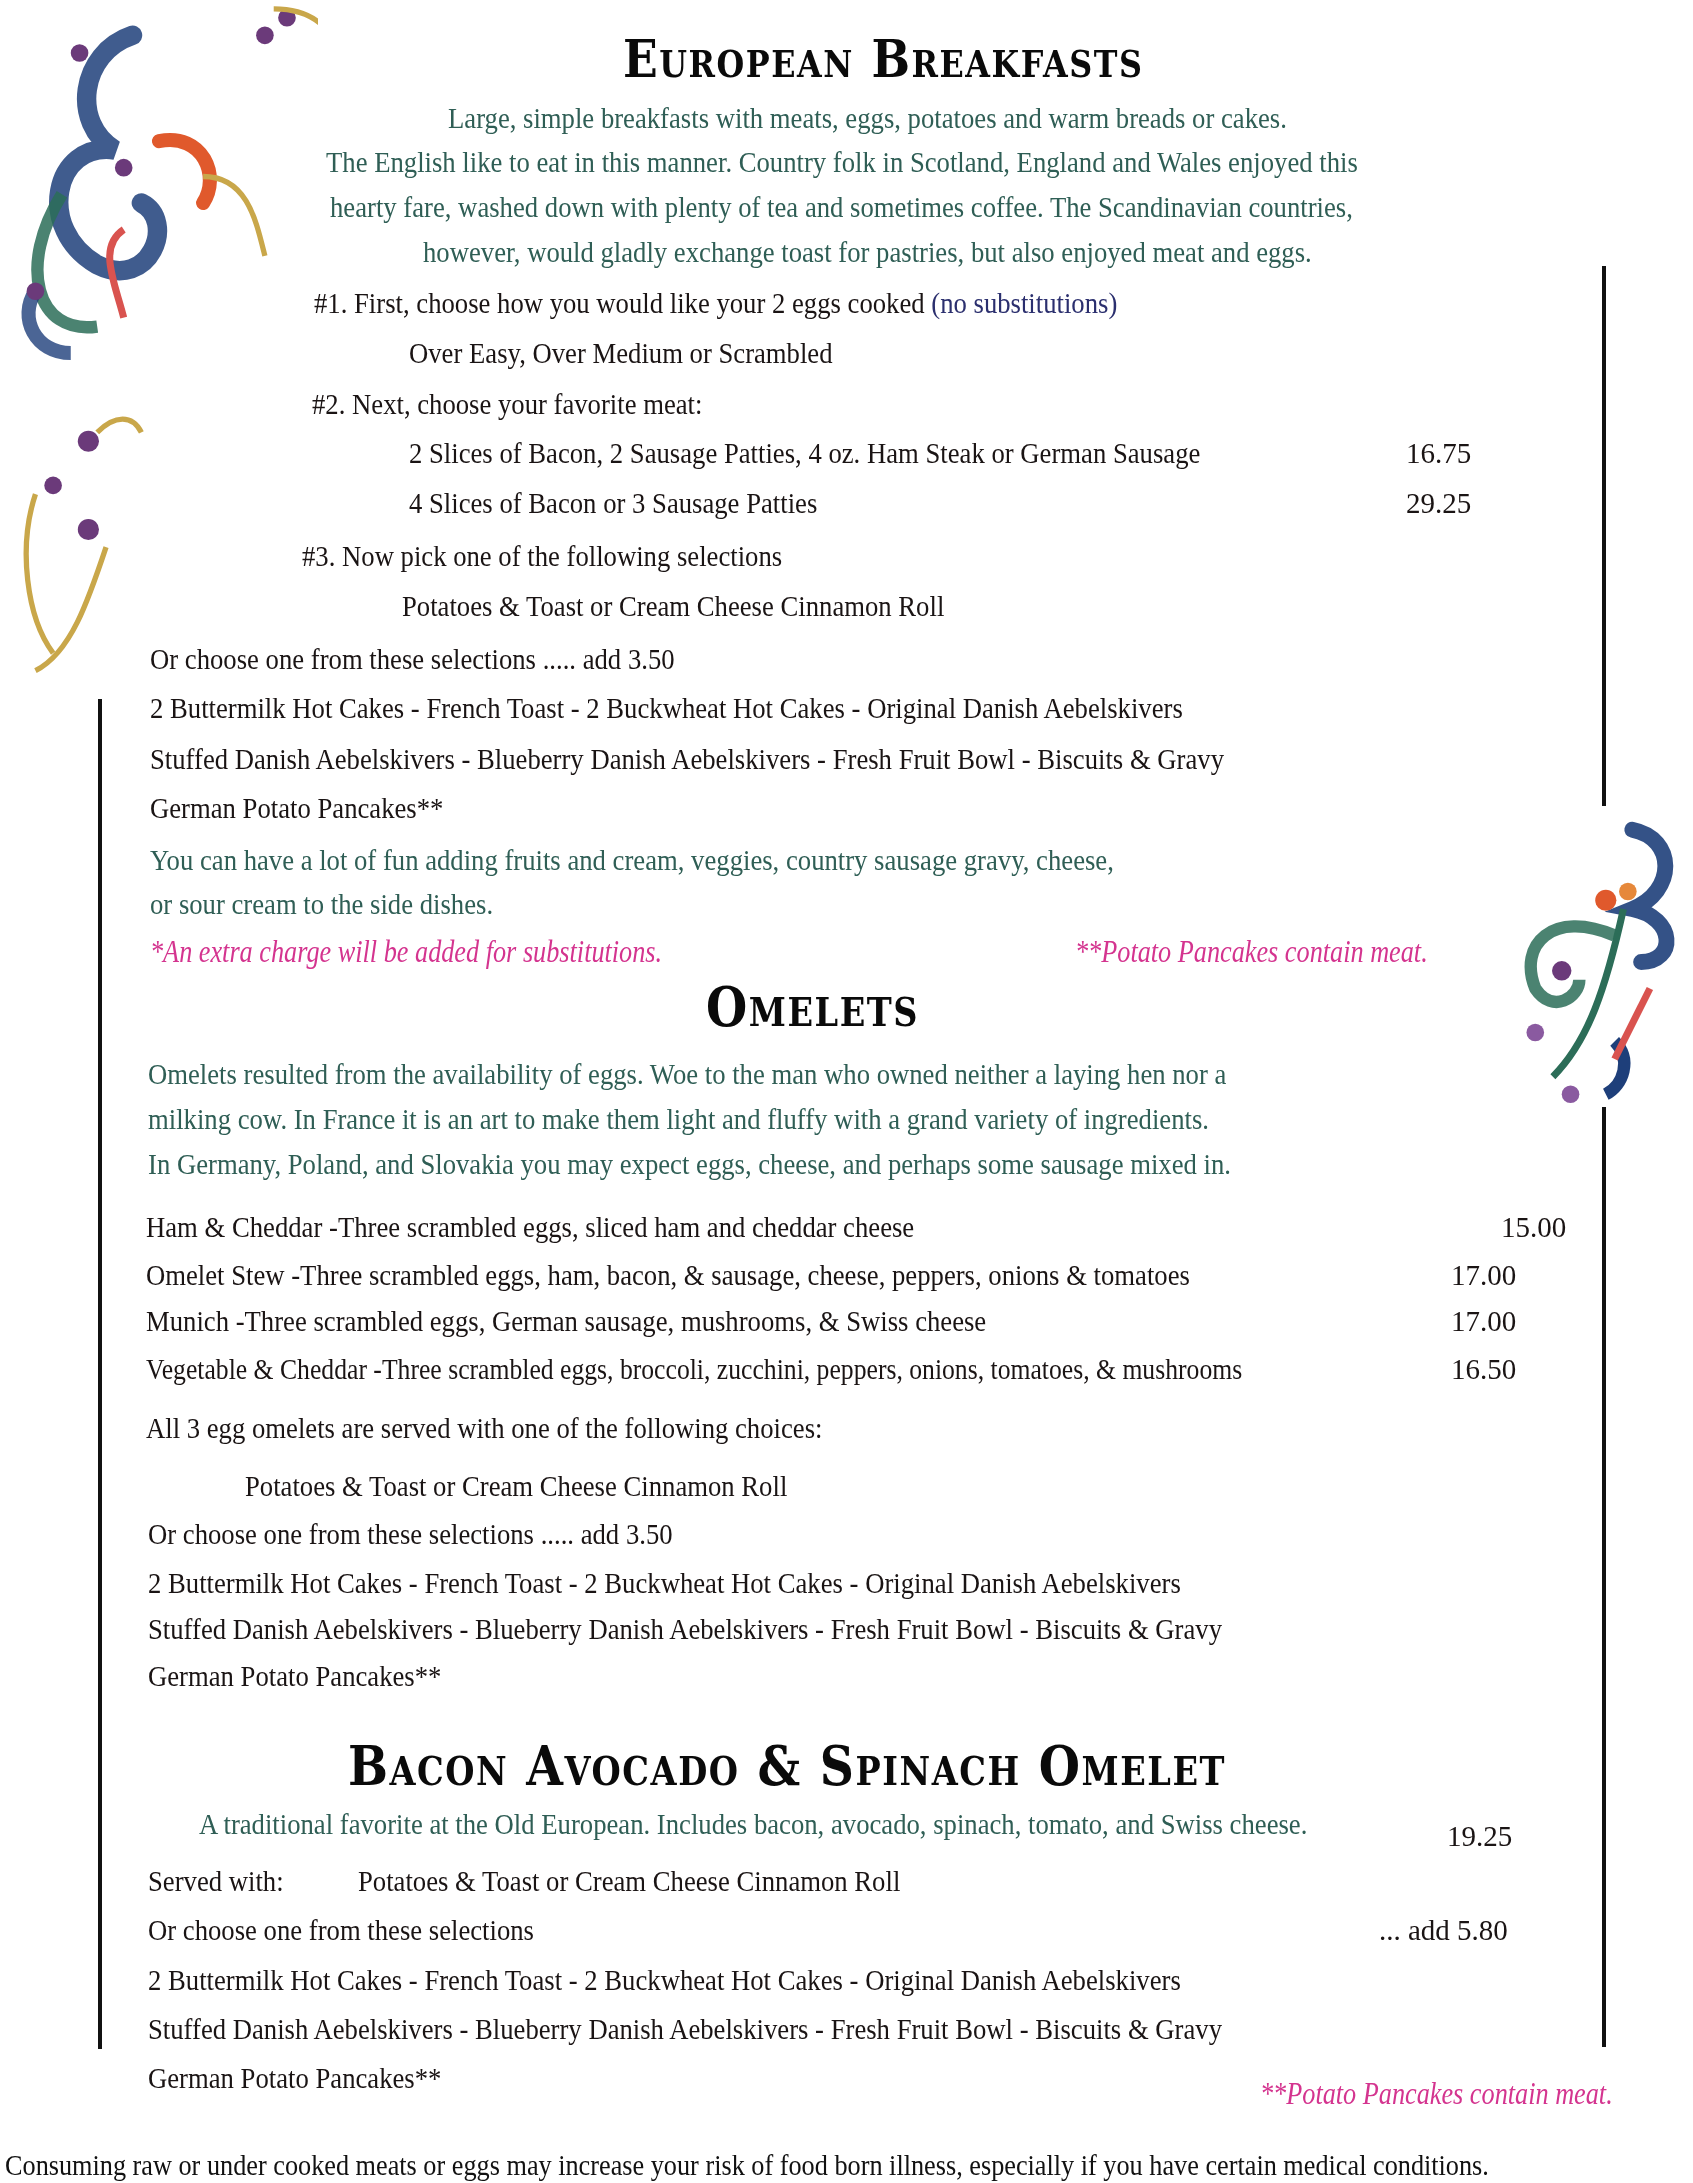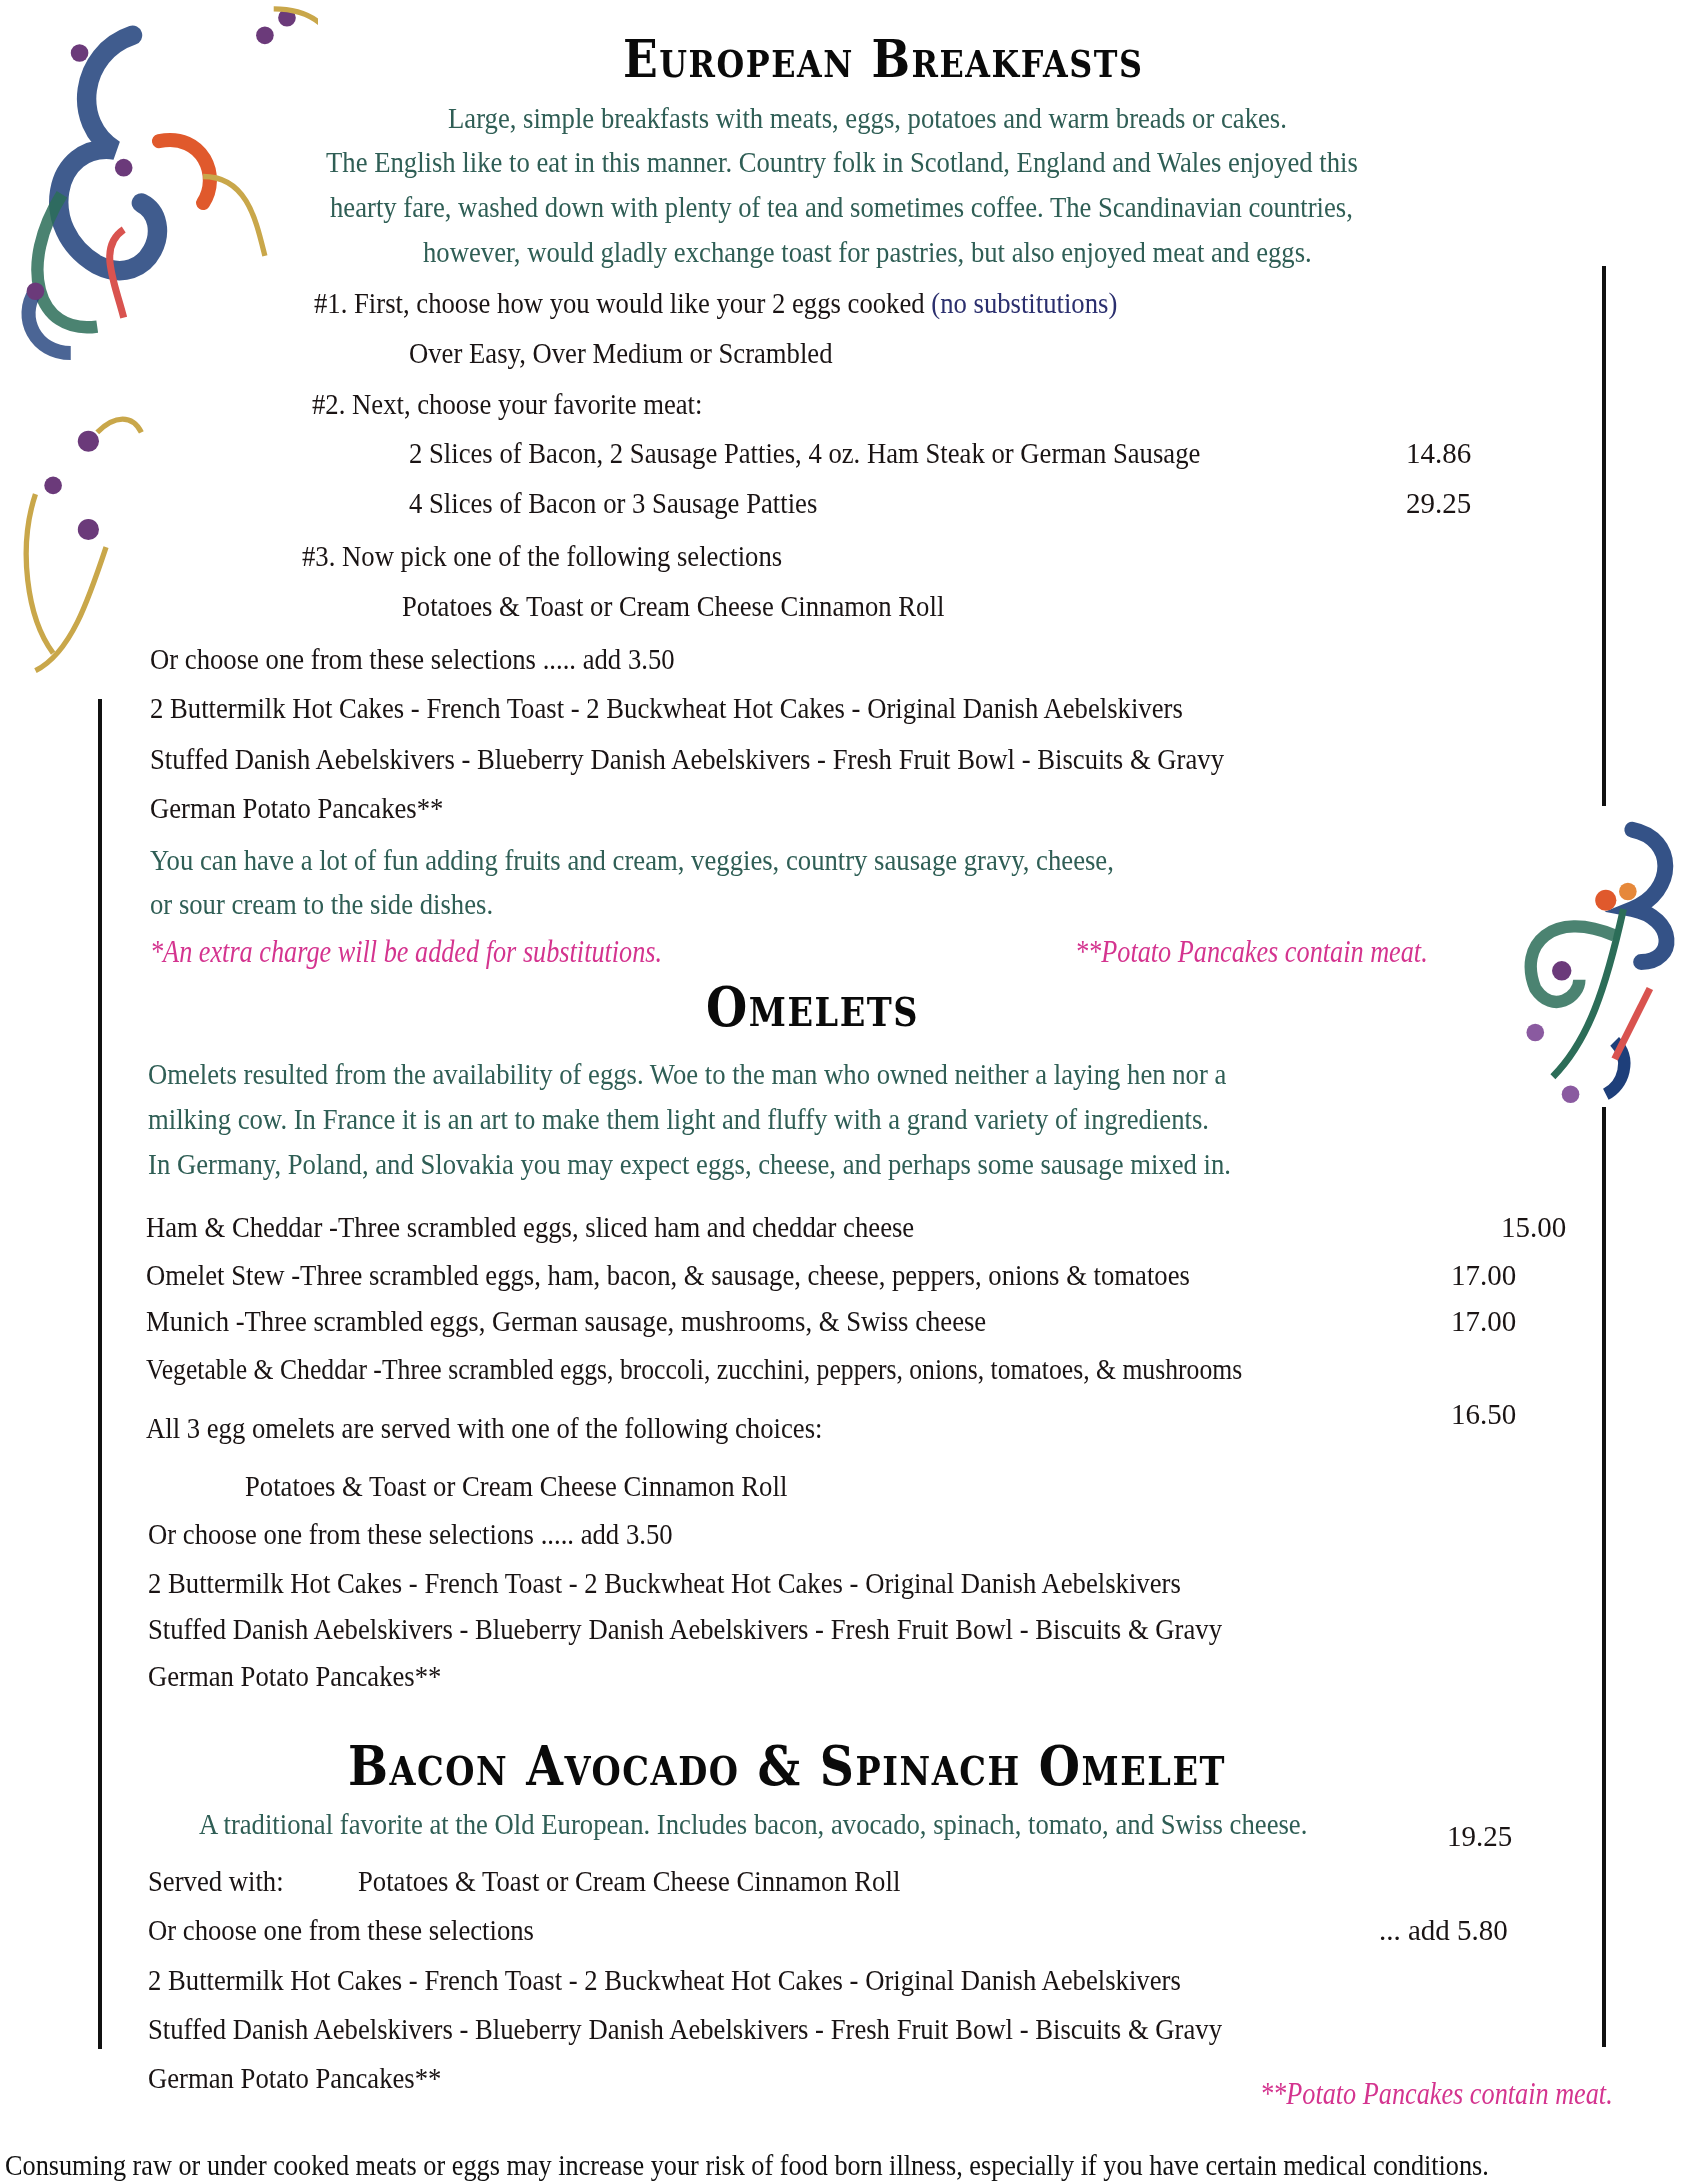--- a/index.html
+++ b/index.html
@@ -65,21 +65,21 @@
 <div class="abs body teal" style="left:423px;top:238px;">however, would gladly exchange toast for pastries, but also enjoyed meat and eggs.</div>
 
 <div class="abs body" style="left:314px;top:289px;">
   <span>#1. First, choose how you would like your 2 eggs cooked</span>
   <span class="navy">(no substitutions)</span>
 </div>
 <div class="abs body" style="left:409px;top:339px;">Over Easy, Over Medium or Scrambled</div>
 
 <div class="abs body" style="left:312px;top:390px;">#2. Next, choose your favorite meat:</div>
 <div class="abs body" style="left:409px;top:439px;">2 Slices of  Bacon, 2 Sausage Patties, 4 oz. Ham Steak or German Sausage</div>
-<div class="abs price" style="left:1406px;top:439px;">14.86</div>
+<div class="abs price" style="left:1406px;top:439px;">16.75</div>
 <div class="abs body" style="left:409px;top:489px;">4 Slices of  Bacon or 3 Sausage Patties</div>
 <div class="abs price" style="left:1406px;top:489px;">29.25</div>
 
 <div class="abs body" style="left:302px;top:542px;">#3. Now pick one of  the following selections</div>
 <div class="abs body" style="left:402px;top:592px;">Potatoes &amp; Toast or Cream Cheese Cinnamon Roll</div>
 
 <div class="abs body" style="left:150px;top:645px;">Or choose one from these selections    ..... add 3.50</div>
 <div class="abs body" style="left:150px;top:694px;">2 Buttermilk Hot Cakes - French Toast - 2 Buckwheat Hot Cakes - Original Danish Aebelskivers</div>
 <div class="abs body" style="left:150px;top:745px;">Stuffed Danish Aebelskivers  - Blueberry Danish Aebelskivers - Fresh Fruit Bowl - Biscuits &amp; Gravy</div>
 <div class="abs body" style="left:150px;top:794px;">German Potato Pancakes**</div>
@@ -107,21 +107,21 @@
 <div class="abs price" style="left:1451px;top:1261px;">17.00</div>
 
 <div class="abs body" style="left:146px;top:1307px;">
   <span>Munich</span><span>   -Three scrambled eggs, German sausage, mushrooms, &amp; Swiss cheese</span>
 </div>
 <div class="abs price" style="left:1451px;top:1307px;">17.00</div>
 
 <div class="abs body" style="left:146px;top:1355px;transform:scaleX(0.885);">
   <span>Vegetable &amp; Cheddar</span><span> -Three scrambled eggs, broccoli, zucchini, peppers, onions, tomatoes, &amp; mushrooms</span>
 </div>
-<div class="abs price" style="left:1451px;top:1355px;margin-top:45px;">16.50</div>
+<div class="abs price" style="left:1451px;top:1355px;">16.50</div>
 
 <div class="abs body" style="left:146px;top:1414px;">All 3 egg omelets are served with one of  the following choices:</div>
 <div class="abs body" style="left:245px;top:1472px;">Potatoes &amp; Toast or Cream Cheese Cinnamon Roll</div>
 <div class="abs body" style="left:148px;top:1520px;">Or choose one from these selections    ..... add 3.50</div>
 <div class="abs body" style="left:148px;top:1569px;">2 Buttermilk Hot Cakes - French Toast - 2 Buckwheat Hot Cakes - Original Danish Aebelskivers</div>
 <div class="abs body" style="left:148px;top:1615px;">Stuffed Danish Aebelskivers - Blueberry Danish Aebelskivers - Fresh Fruit Bowl - Biscuits &amp; Gravy</div>
 <div class="abs body" style="left:148px;top:1662px;">German Potato Pancakes**</div>
 
 <div class="abs title" style="left:348px;top:1738px;font-size:55px;">Bacon Avocado &amp; Spinach Omelet</div>
 <div class="abs body teal" style="left:199px;top:1810px;">A traditional favorite at the Old European.  Includes bacon, avocado, spinach, tomato, and Swiss cheese.</div>

